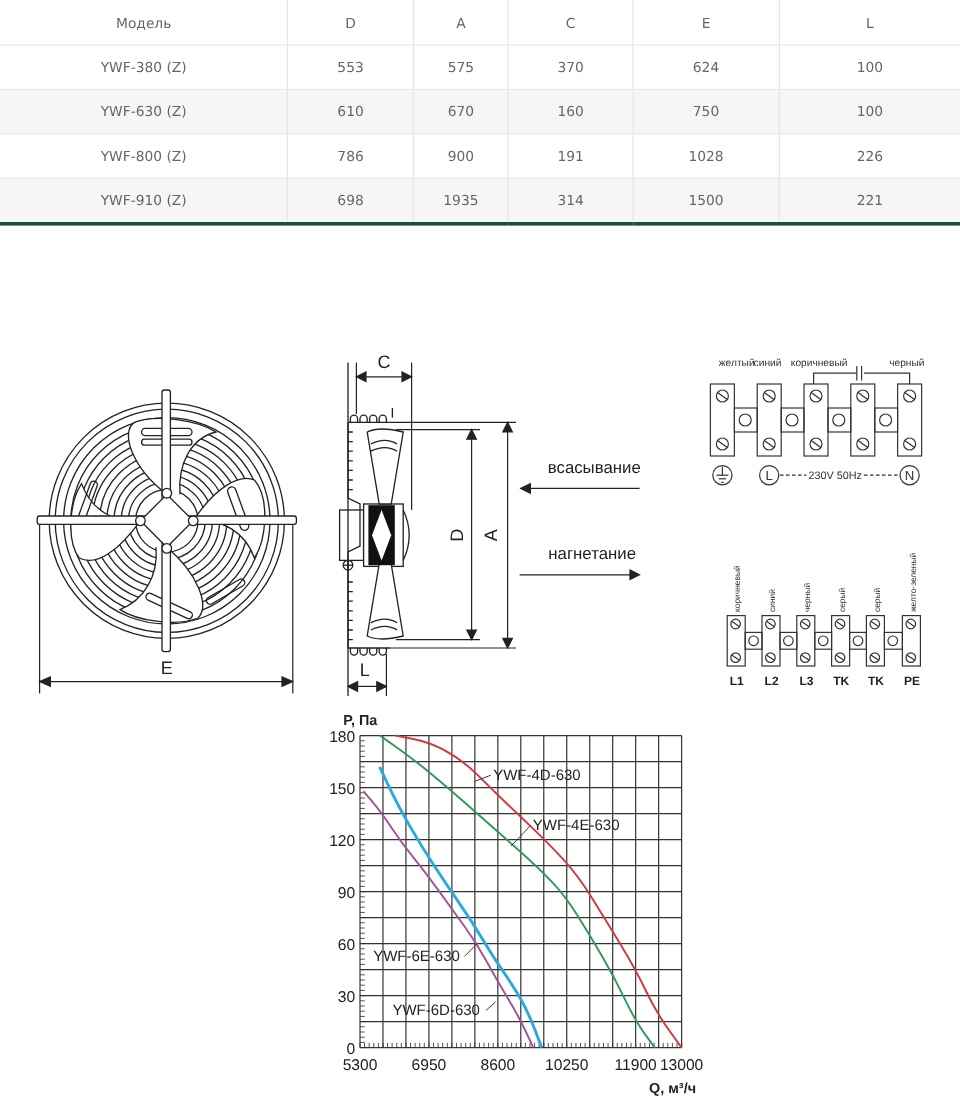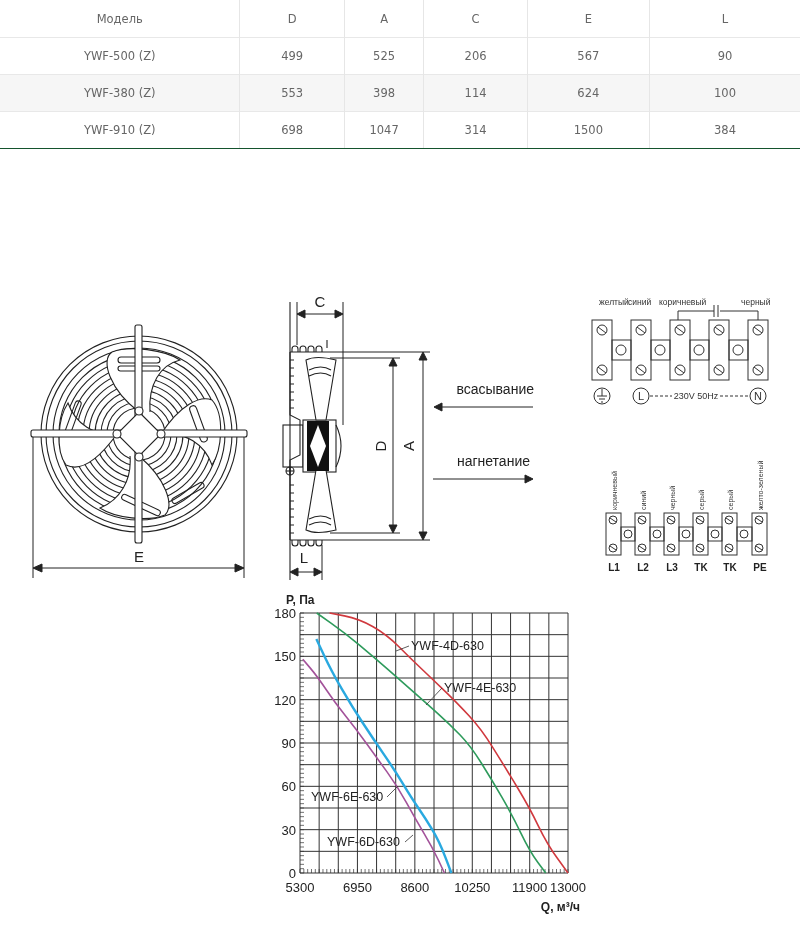--- a/index.html
+++ b/index.html
@@ -2,21 +2,21 @@
 <html><head>
 <meta charset="utf-8">
 <style>
   html, body { margin:0; padding:0; background:#ffffff; }
   body { width:800px; height:927px; position:relative; overflow:hidden; font-family:"Liberation Sans", sans-serif; color:#222; }
   .spec-table { position:absolute; left:0; top:0; width:800px; border-collapse:collapse; font-family:"DejaVu Sans", sans-serif; font-size:11.5px; color:#666; }
   .spec-table td, .spec-table th { height:36px; padding:0; text-align:center; font-weight:normal; border-top:1px solid #e8e8e8; }
   .spec-table th { height:37px; border-top:none; }
   .spec-table tr:nth-child(even) td { background:#f6f6f6; }
   .spec-table .sep { border-left:1px solid #e6e6e6; }
-  .spec-table tr.last td { border-bottom:1px solid #14532d; }
+  .spec-table tr.last td { border-bottom:3px solid #14532d; }
   .col-model { width:241px; }
   .col-d { width:104px; }
   .col-a { width:79px; }
   .col-c { width:103px; }
   .col-e { width:122px; }
   .col-l { width:151px; }
   svg text { font-family:"Liberation Sans", sans-serif; }
   .abs { position:absolute; }
 </style>
 </head>
@@ -28,42 +28,50 @@
       <th class="col-model">Модель</th>
       <th class="col-d sep">D</th>
       <th class="col-a sep">A</th>
       <th class="col-c sep">C</th>
       <th class="col-e sep">E</th>
       <th class="col-l sep">L</th>
     </tr>
   </thead>
   <tbody>
     <tr>
-      <td>YWF-500 (Z)</td>
-      <td class="sep">499</td>
-      <td class="sep">525</td>
-      <td class="sep">206</td>
-      <td class="sep">567</td>
-      <td class="sep">90</td>
+      <td>YWF-380 (Z)</td>
+      <td class="sep">553</td>
+      <td class="sep">575</td>
+      <td class="sep">370</td>
+      <td class="sep">624</td>
+      <td class="sep">100</td>
     </tr>
     <tr>
-      <td>YWF-380 (Z)</td>
-      <td class="sep">553</td>
-      <td class="sep">398</td>
-      <td class="sep">114</td>
-      <td class="sep">624</td>
+      <td>YWF-630 (Z)</td>
+      <td class="sep">610</td>
+      <td class="sep">670</td>
+      <td class="sep">160</td>
+      <td class="sep">750</td>
       <td class="sep">100</td>
+    </tr>
+    <tr>
+      <td>YWF-800 (Z)</td>
+      <td class="sep">786</td>
+      <td class="sep">900</td>
+      <td class="sep">191</td>
+      <td class="sep">1028</td>
+      <td class="sep">226</td>
     </tr>
     <tr class="last">
       <td>YWF-910 (Z)</td>
       <td class="sep">698</td>
-      <td class="sep">1047</td>
+      <td class="sep">1935</td>
       <td class="sep">314</td>
       <td class="sep">1500</td>
-      <td class="sep">384</td>
+      <td class="sep">221</td>
     </tr>
   </tbody>
 </table>
 
 <svg class="abs" style="left:20px;top:315px" width="260" height="270" viewBox="20 315 260 270">
   <g fill="none" stroke="#222" stroke-width="1.1">
 
     <circle cx="139" cy="434" r="98"></circle>
     <circle cx="139" cy="434" r="93"></circle>
     <circle cx="139" cy="434" r="86"></circle>

